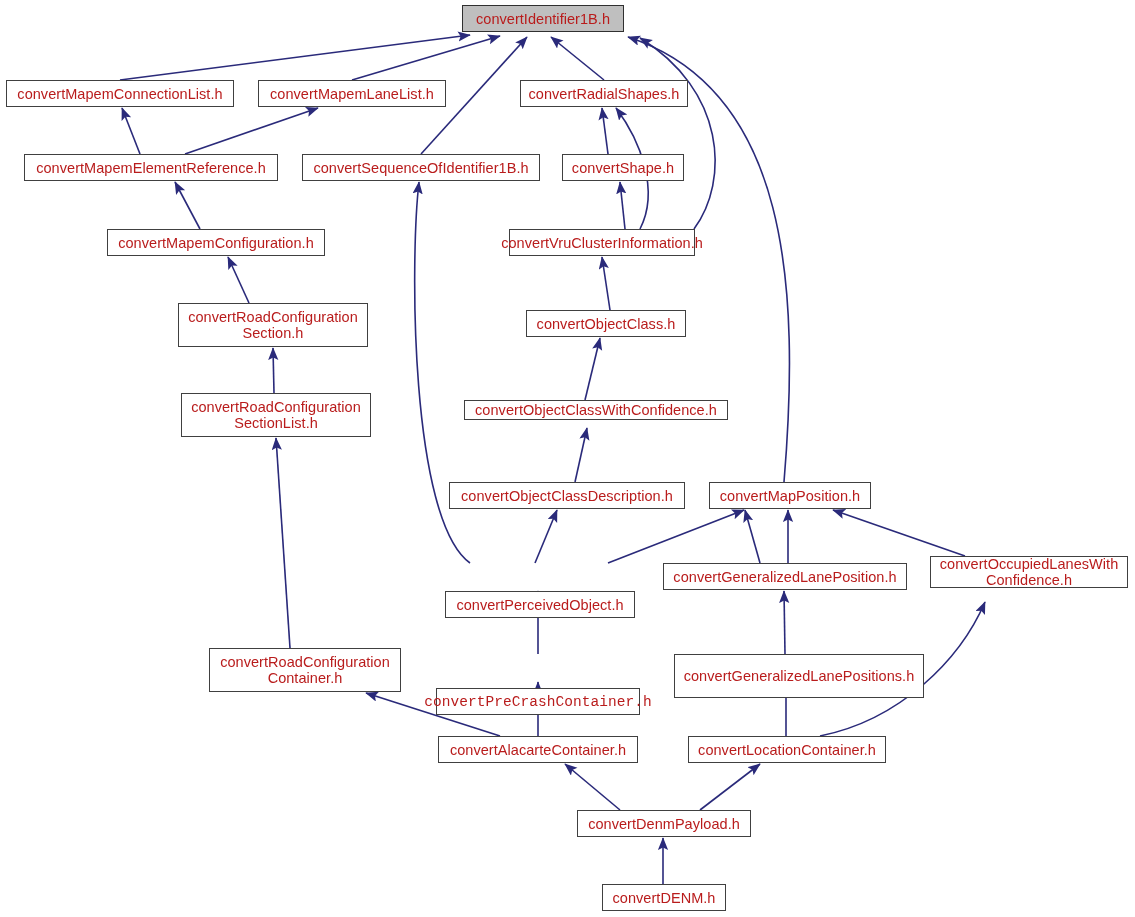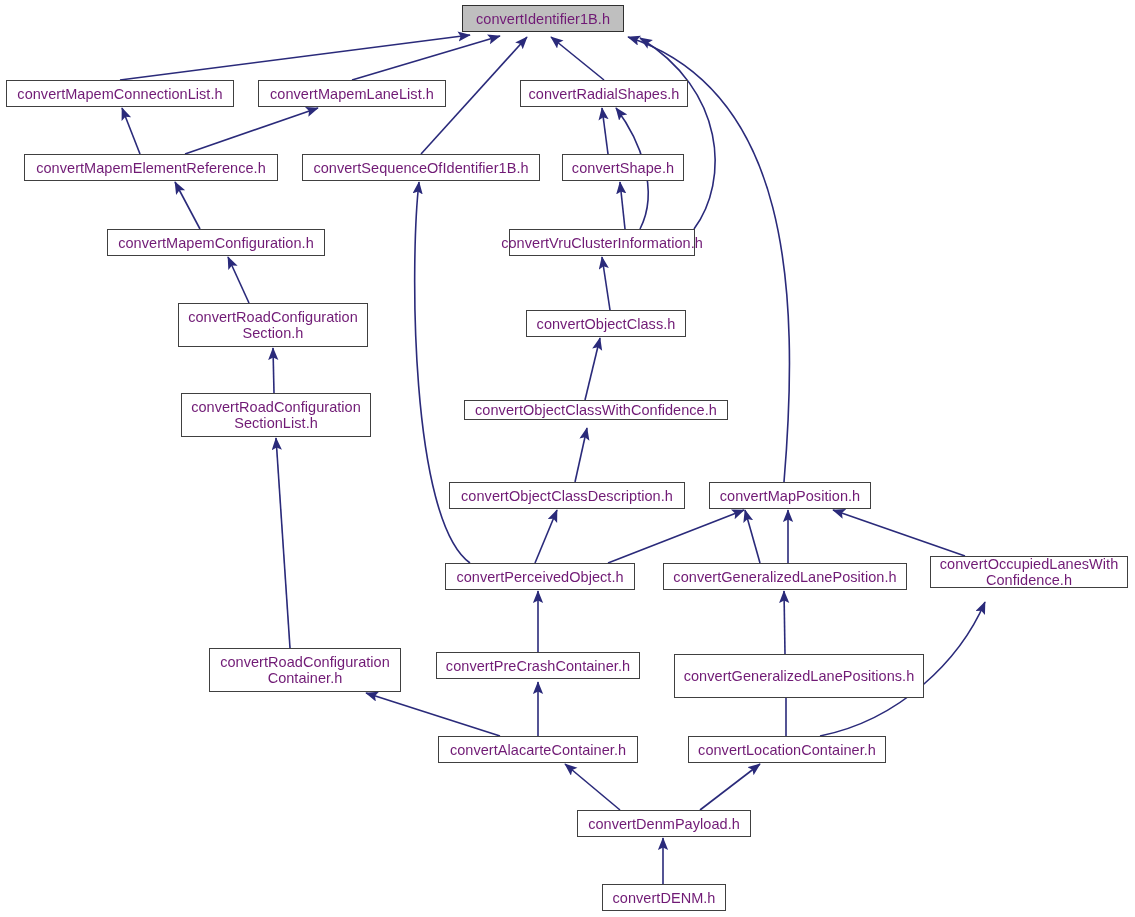--- a/index.html
+++ b/index.html
@@ -4,21 +4,21 @@
 <style>
   html,body{margin:0;padding:0;background:#ffffff;}
   body{font-family:"Liberation Sans", sans-serif;}
   #canvas{position:relative;width:1135px;height:917px;background:#fff;overflow:hidden;}
   svg#edges{position:absolute;left:0;top:0;width:1135px;height:917px;}
   .node{
     position:absolute;
     box-sizing:border-box;
     border:1px solid #404040;
     background:#ffffff;
-    color:#701a75;
+    color:#b91c1c;
     font-size:14.5px;
     line-height:16px;
     display:flex;
     align-items:center;
     justify-content:center;
     text-align:center;
     white-space:pre-line;
     letter-spacing:0.05px;
   }
   .node.root{background:#bfbfbf;border:1px solid #303030;}
@@ -80,26 +80,26 @@
       <div class="node" style="left: 107px; top: 229px; width: 218px; height: 27px;">convertMapemConfiguration.h</div>
       <div class="node" style="left: 509px; top: 229px; width: 186px; height: 27px;">convertVruClusterInformation.h</div>
       <div class="node" style="left: 178px; top: 303px; width: 190px; height: 44px;">convertRoadConfiguration
 Section.h</div>
       <div class="node" style="left: 526px; top: 310px; width: 160px; height: 27px;">convertObjectClass.h</div>
       <div class="node" style="left: 464px; top: 400px; width: 264px; height: 20px; text-align: right;">convertObjectClassWithConfidence.h</div>
       <div class="node" style="left: 181px; top: 393px; width: 190px; height: 44px;">convertRoadConfiguration
 SectionList.h</div>
       <div class="node" style="left: 449px; top: 482px; width: 236px; height: 27px;">convertObjectClassDescription.h</div>
       <div class="node" style="left: 709px; top: 482px; width: 162px; height: 27px; text-align: right;">convertMapPosition.h</div>
-      <div class="node" style="left: 445px; top: 563px; width: 190px; height: 27px;">convertPerceivedObject.h</div>
+      <div class="node" style="left: 445px; top: 591px; width: 190px; height: 27px;">convertPerceivedObject.h</div>
       <div class="node" style="left: 663px; top: 563px; width: 244px; height: 27px;">convertGeneralizedLanePosition.h</div>
       <div class="node" style="left: 930px; top: 556px; width: 198px; height: 32px;">convertOccupiedLanesWith
 Confidence.h</div>
       <div class="node" style="left: 209px; top: 648px; width: 192px; height: 44px;">convertRoadConfiguration
 Container.h</div>
-      <div class="node" style="left: 436px; top: 652px; width: 204px; height: 27px;">convertPreCrashContainer.h</div>
+      <div class="node" style="left: 436px; top: 688px; width: 204px; height: 27px; font-family: Liberation Mono, monospace;">convertPreCrashContainer.h</div>
       <div class="node" style="left: 674px; top: 654px; width: 250px; height: 44px;">convertGeneralizedLanePositions.h</div>
       <div class="node" style="left: 438px; top: 736px; width: 200px; height: 27px;">convertAlacarteContainer.h</div>
       <div class="node" style="left: 688px; top: 736px; width: 198px; height: 27px;">convertLocationContainer.h</div>
       <div class="node" style="left: 577px; top: 810px; width: 174px; height: 27px;">convertDenmPayload.h</div>
       <div class="node" style="left: 602px; top: 884px; width: 124px; height: 27px;">convertDENM.h</div>
     </div>
 </div>
 
 </body></html>

